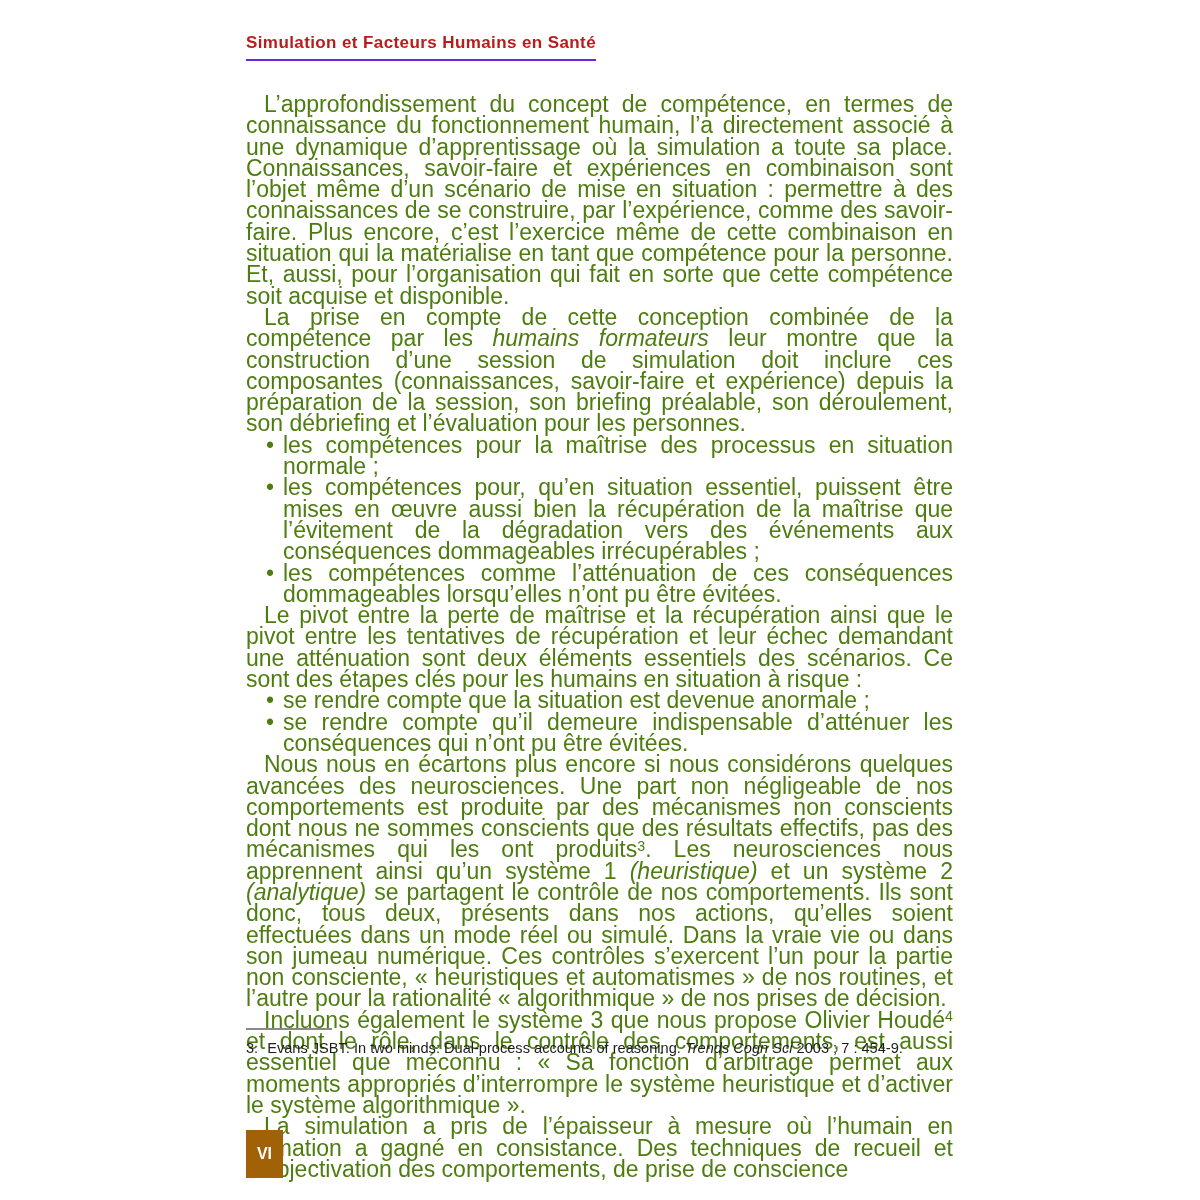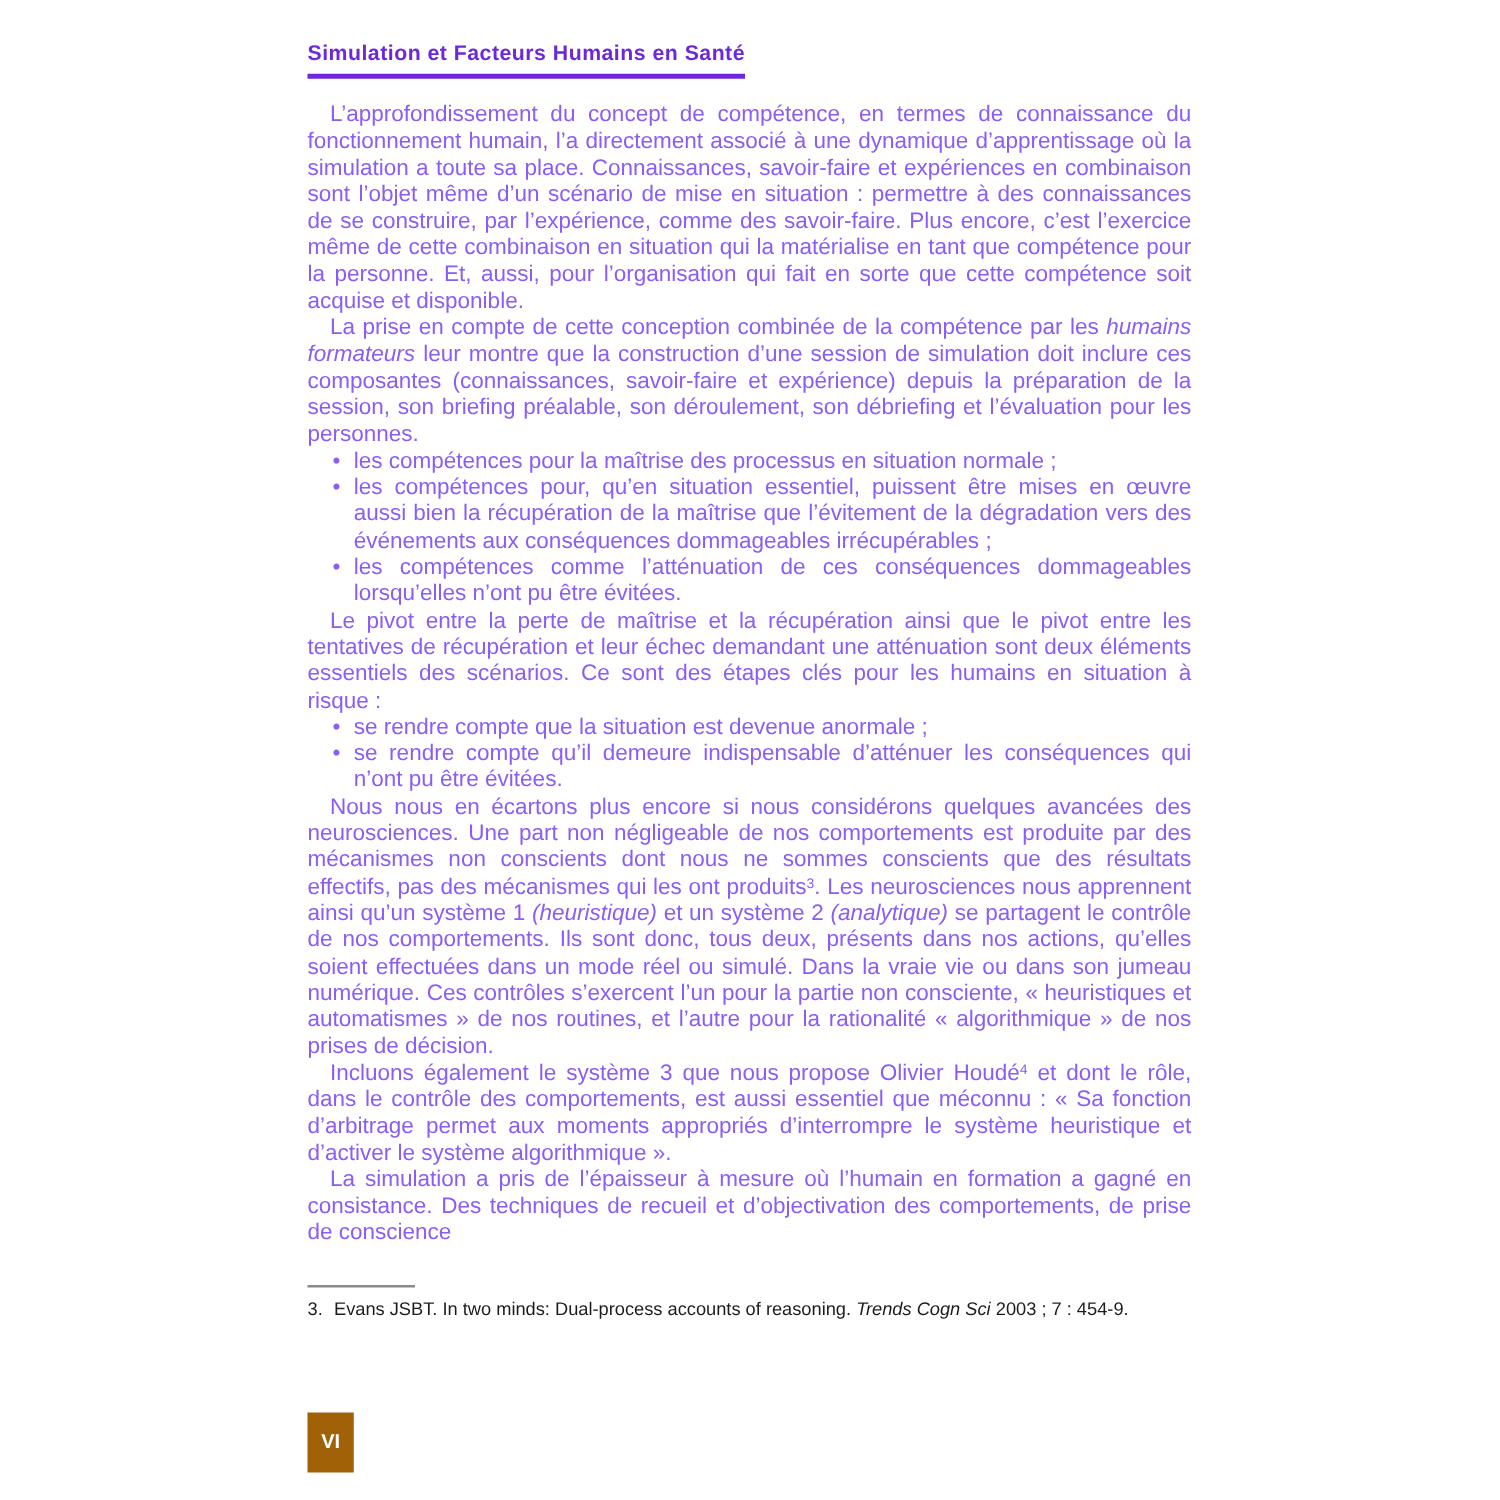--- a/index.html
+++ b/index.html
@@ -19,29 +19,29 @@
     position: absolute;
     left: 246px; top: 33px;
     width: 707px;
   }
   .running-header { display: block; }
   .title {
     display: inline-block;
     font-size: 17px;
     font-weight: 700;
     letter-spacing: 0.4px;
-    color: #6d28d9;
+    color: #b91c1c;
     padding-bottom: 6px;
-    border-bottom: 4px solid #6d28d9;
+    border-bottom: 2px solid #6d28d9;
   }
   .body-text {
-    margin-top: 18px;
-    font-size: 18px;
+    margin-top: 33px;
+    font-size: 23px;
     line-height: 21.3px;
-    color: #8b5cf6;
+    color: #4d7c0f;
     text-align: justify;
     hyphens: auto;
     -webkit-hyphens: auto;
   }
   p.para { text-indent: 18px; }
   ul.bullets { list-style: none; margin: 0; padding: 0; }
   ul.bullets li {
     position: relative;
     padding-left: 37px;
     text-align: justify;

